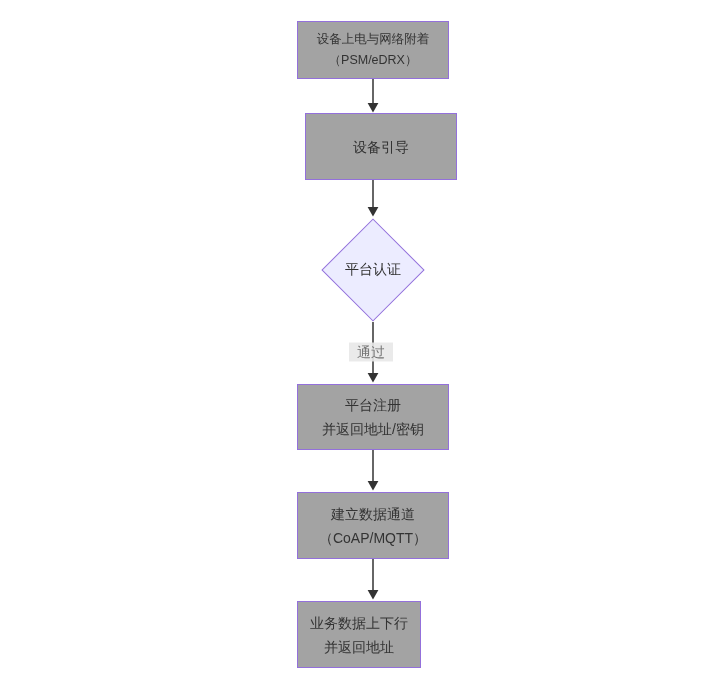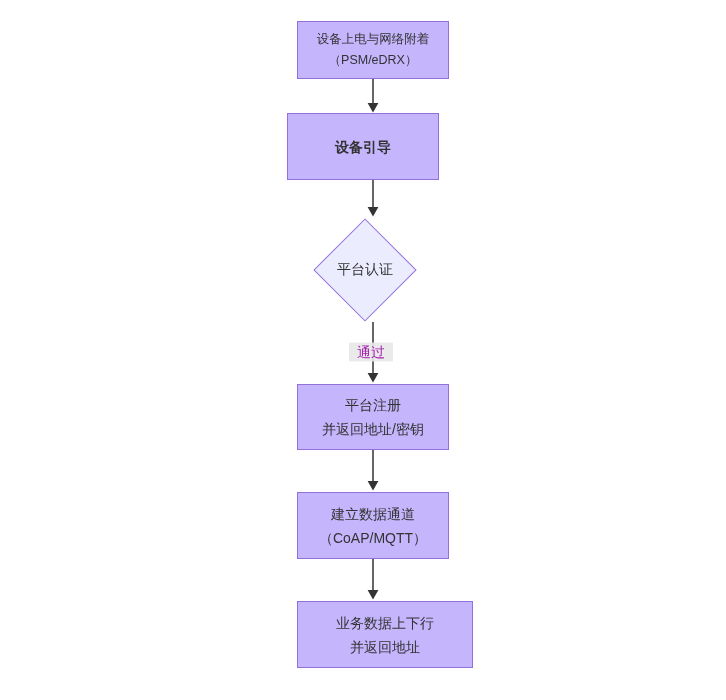--- a/index.html
+++ b/index.html
@@ -2,39 +2,39 @@
 <html><head>
 <meta charset="utf-8">
 <style>
   html,body{margin:0;padding:0;background:#ffffff;}
   .canvas{
     position:relative;width:726px;height:700px;background:#ffffff;overflow:hidden;
     font-family:"Liberation Sans","DejaVu Sans",sans-serif;color:#333333;
   }
   .node{
     position:absolute;box-sizing:border-box;
-    background:#c4b5fd;border:1px solid #9370DB;
+    background:#a3a3a3;border:1px solid #9370DB;
     display:flex;flex-direction:column;align-items:center;justify-content:center;
     color:#333333;
   }
   .node .line{display:block;font-size:14px;line-height:24px;white-space:nowrap;}
   .node.small .line{font-size:12.5px;line-height:21px;}
   .diamond-wrap{
     position:absolute;display:flex;align-items:center;justify-content:center;
   }
   .diamond-shape{
     position:absolute;left:50%;top:50%;width:73px;height:73px;
     transform:translate(-50%,-50%) rotate(45deg);
     background:#ECECFF;border:1px solid #9370DB;box-sizing:border-box;
   }
   .diamond-label{position:relative;z-index:2;font-size:14px;color:#333333;white-space:nowrap;}
   .edges-svg{position:absolute;left:0;top:0;z-index:1;pointer-events:none;}
   .edge-label{
     position:absolute;z-index:3;transform:translate(-50%,-50%);
-    background:rgba(232,232,232,0.9);color:#a21caf;font-size:14px;
+    background:rgba(232,232,232,0.9);color:#737373;font-size:14px;
     padding:1px 8px;line-height:17px;white-space:nowrap;
   }
   .node,.diamond-wrap{z-index:2;}
 </style>
 </head>
 <body>
 
 <div class="canvas">
 
   <svg class="edges-svg" width="726" height="700" viewBox="0 0 726 700">
@@ -58,39 +58,39 @@
       <line x1="373" y1="559" x2="373" y2="591" stroke="#333333" stroke-width="1.5"></line>
       <polygon points="367.6,590 378.4,590 373,599.5" fill="#333333"></polygon>
     </g>
   </svg>
 
   <div class="node small" style="left:297px;top:21px;width:152px;height:58px;">
     <span class="line">设备上电与网络附着</span>
     <span class="line">（PSM/eDRX）</span>
   </div>
 
-  <div class="node" style="left:287px;top:113px;width:152px;height:67px;font-weight:bold;">
+  <div class="node" style="left:305px;top:113px;width:152px;height:67px;">
     <span class="line">设备引导</span>
   </div>
 
-  <div class="diamond-wrap" style="left:314px;top:218px;width:102px;height:104px;">
+  <div class="diamond-wrap" style="left:322px;top:218px;width:102px;height:104px;">
     <div class="diamond-shape"></div>
     <span class="diamond-label">平台认证</span>
   </div>
 
   <span class="edge-label" style="left:371px;top:352px;">通过</span>
 
   <div class="node" style="left:297px;top:492px;width:152px;height:67px;">
     <span class="line">建立数据通道</span>
     <span class="line">（CoAP/MQTT）</span>
   </div>
 
   <div class="node" style="left:297px;top:384px;width:152px;height:66px;">
     <span class="line">平台注册</span>
     <span class="line">并返回地址/密钥</span>
   </div>
 
-  <div class="node" style="left:297px;top:601px;width:176px;height:67px;">
+  <div class="node" style="left:297px;top:601px;width:124px;height:67px;">
     <span class="line">业务数据上下行</span>
     <span class="line">并返回地址</span>
   </div>
 
 </div>
 
 </body></html>

